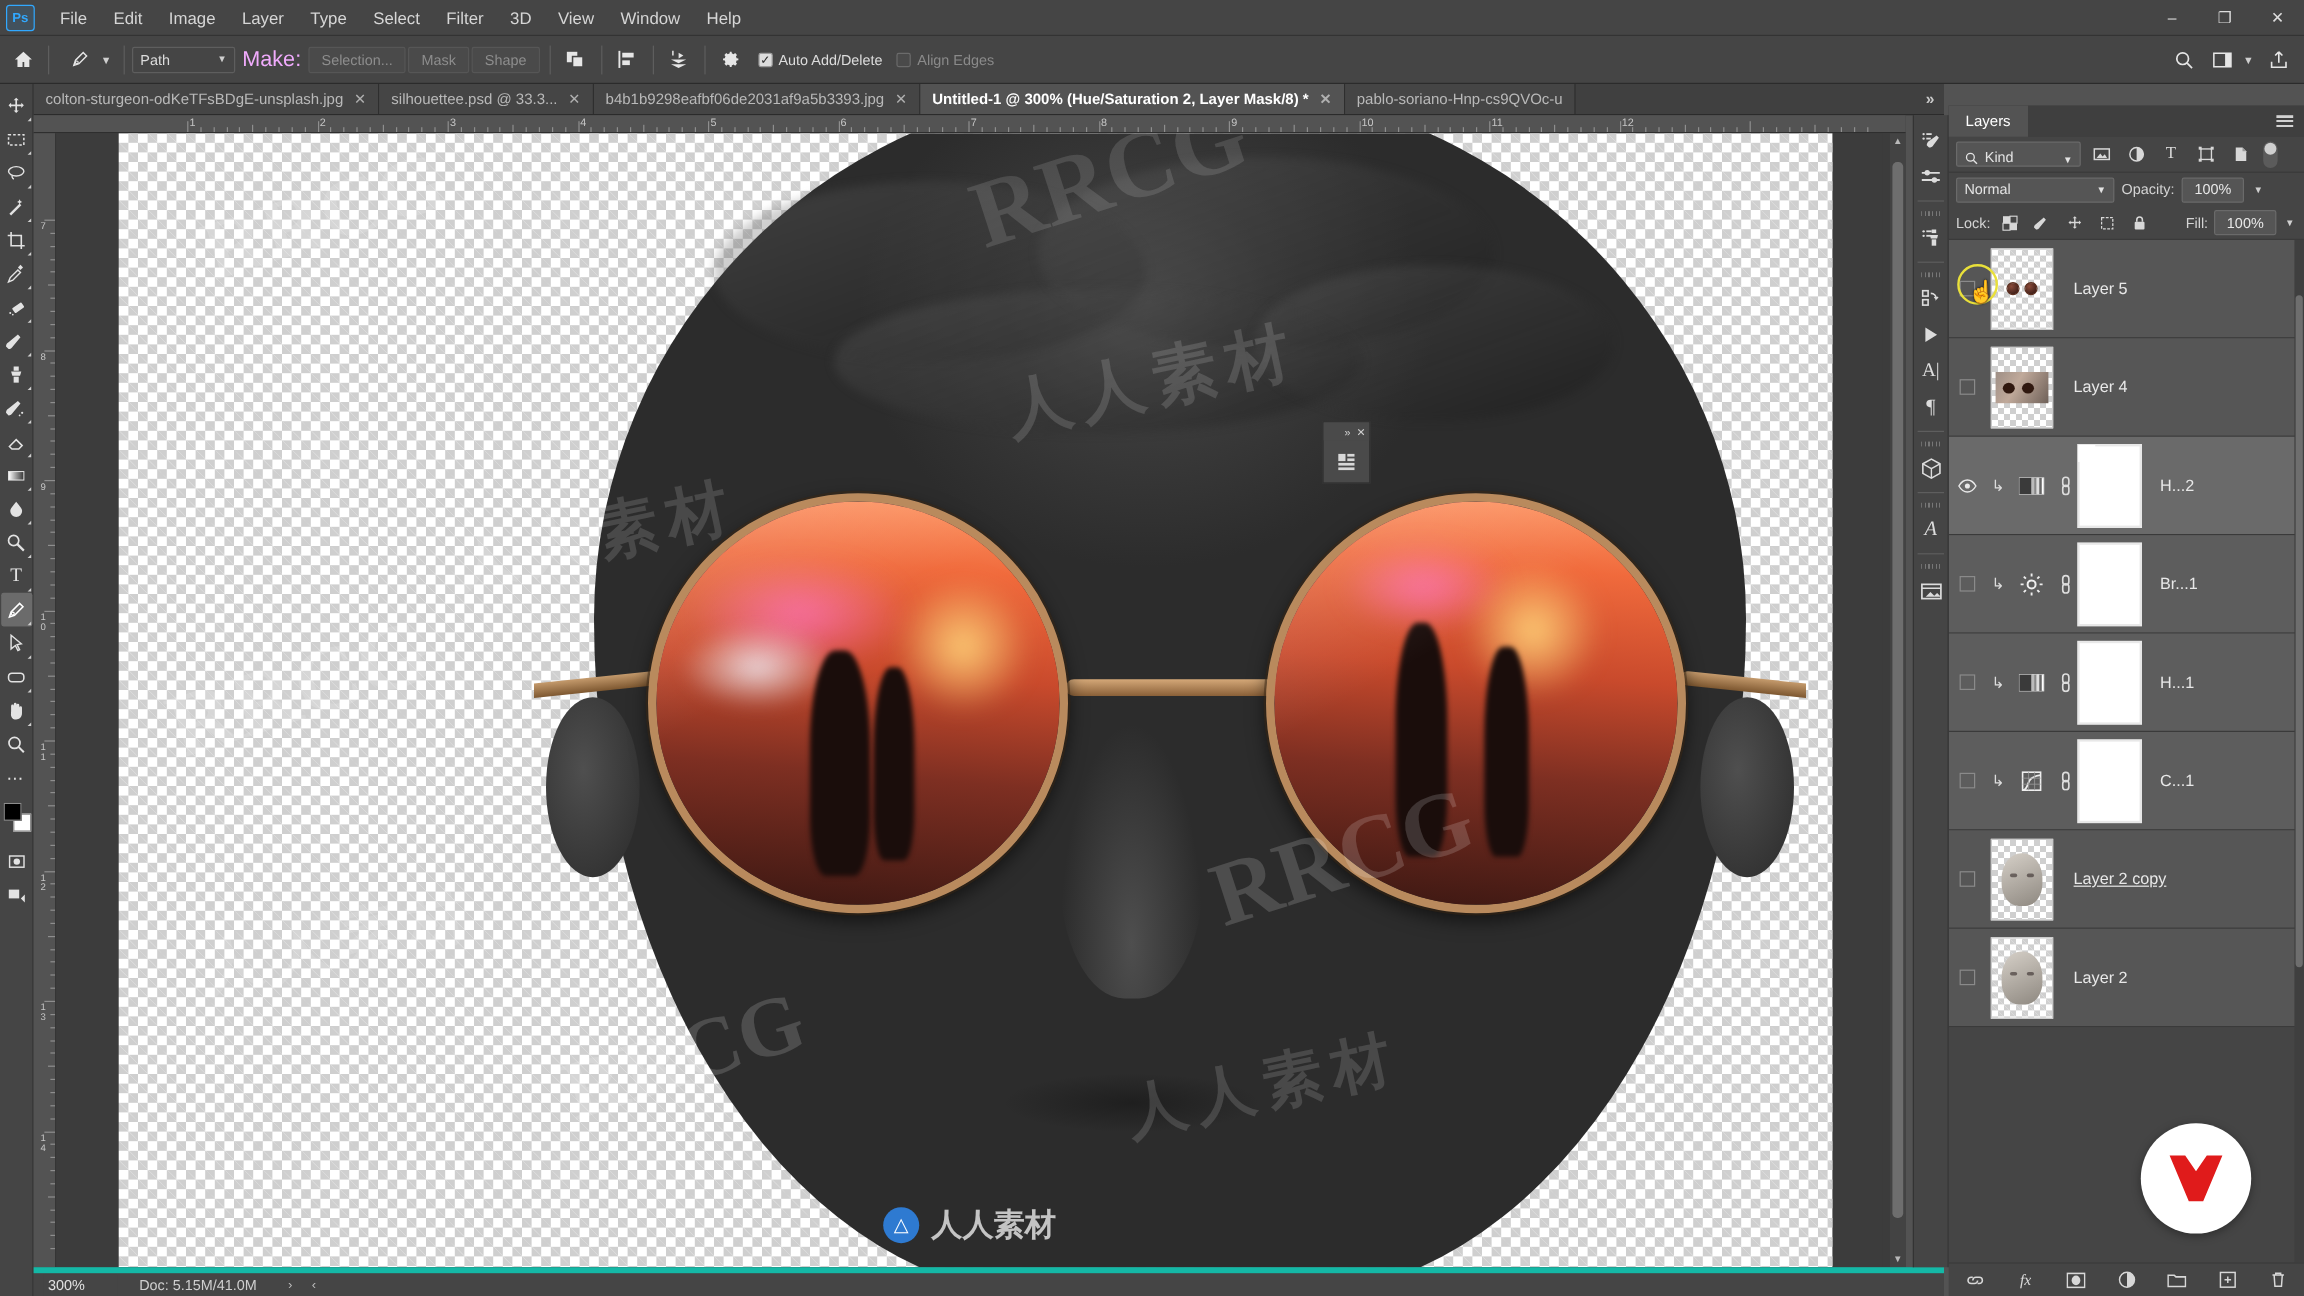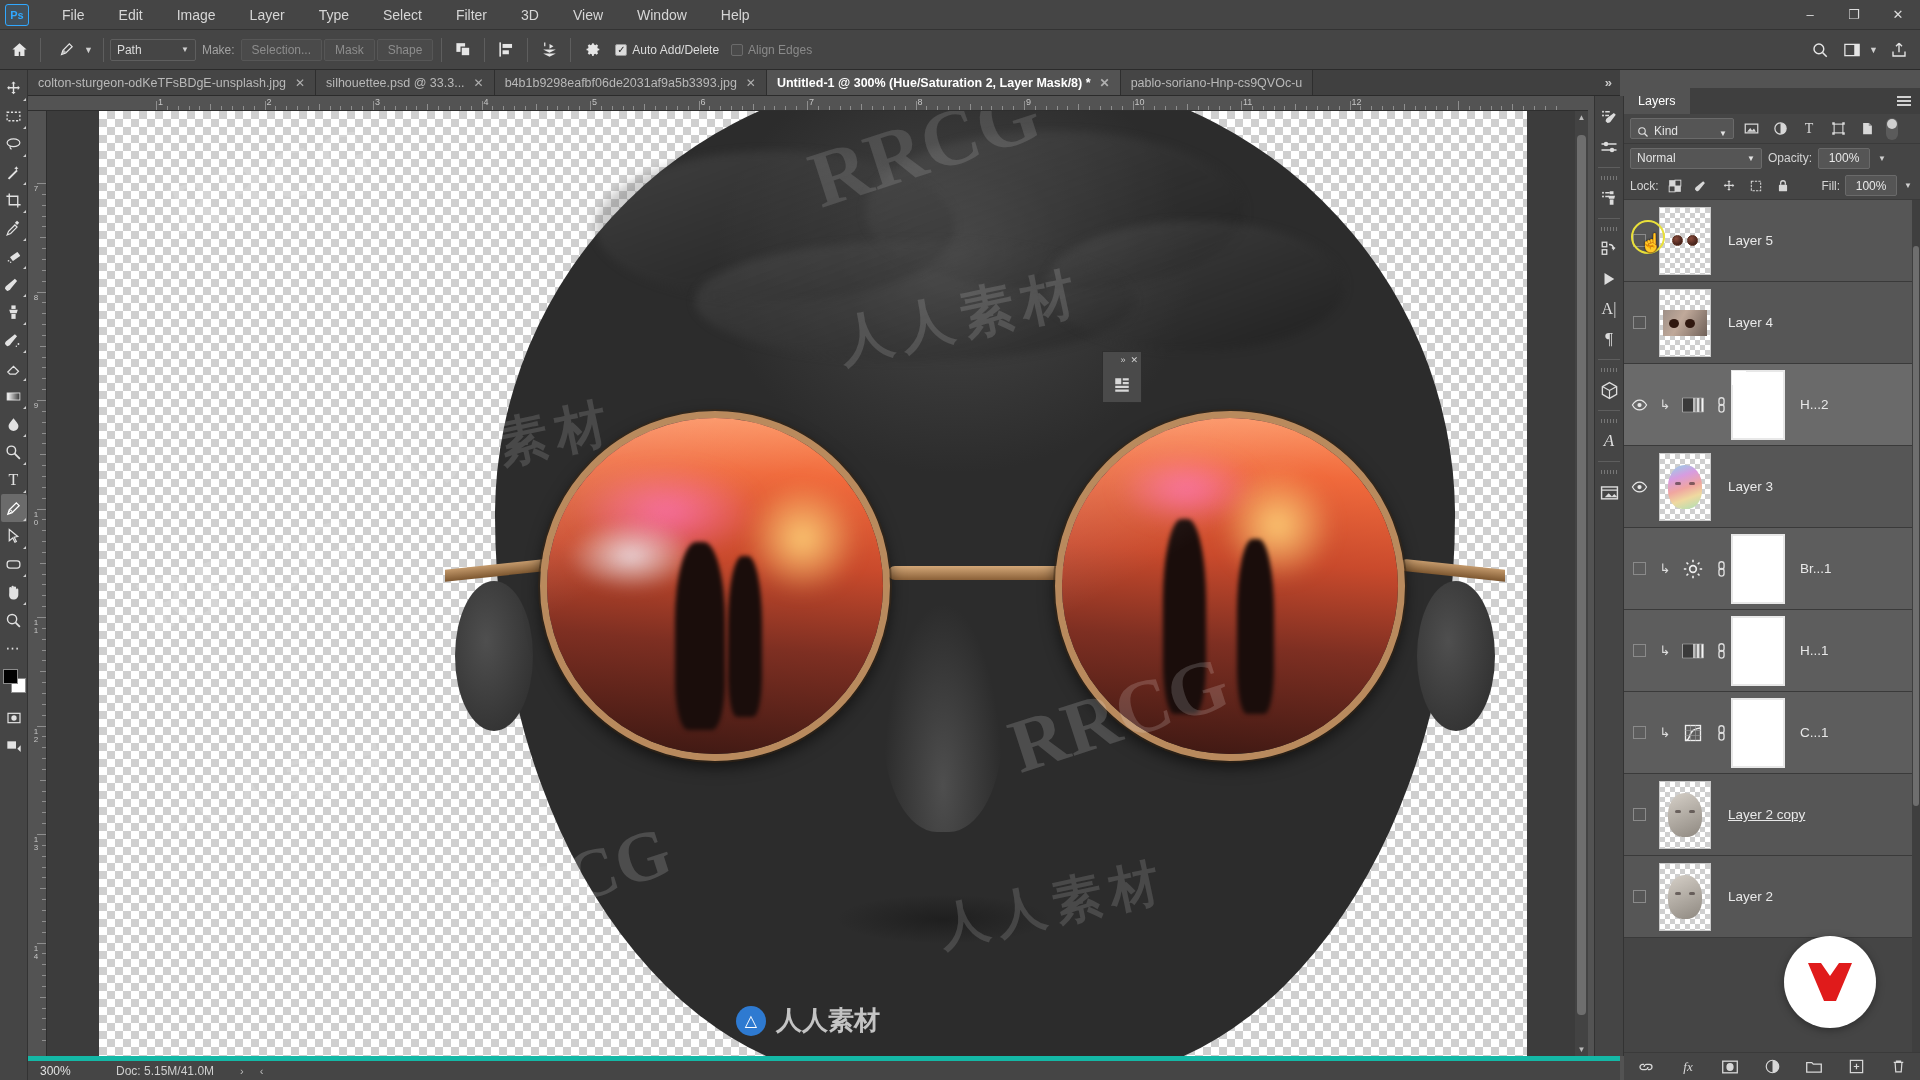--- a/index.html
+++ b/index.html
@@ -10,21 +10,20 @@
     overflow: hidden;
     -webkit-font-smoothing: antialiased;
   }
   #app { position: relative; width: 1920px; height: 1080px; }
 
   
   .menubar {
     position: absolute; left: 0; top: 0; width: 1920px; height: 30px;
     background: #454545; display: flex; align-items: center;
     border-bottom: 1px solid #333;
-    gap: 12px;
   }
   .ps-logo {
     width: 24px; height: 22px; margin-left: 5px; margin-right: 10px;
     background: #31a8ff22; border: 1px solid #31a8ff; border-radius: 3px;
     color: #31a8ff; font-size: 11px; font-weight: bold;
     display: flex; align-items: center; justify-content: center;
   }
   .menu-item {
     color: #d6d6d6; font-size: 14px; padding: 4px 11px; cursor: default;
     white-space: nowrap;
@@ -48,21 +47,21 @@
   }
   .tool-preset {
     display: flex; align-items: center; gap: 3px; padding: 0 4px;
   }
   .sel-box {
     background: #454545; border: 1px solid #5e5e5e; height: 22px;
     display: flex; align-items: center; padding: 0 6px; gap: 12px;
     color: #dcdcdc; font-size: 12px; border-radius: 2px;
   }
   .sel-box .caret { font-size: 8px; color: #cfcfcf; }
-  .opt-label { color: #a3a3a3; font-size: 12px; margin: 0 6px; text-align: right; }
+  .opt-label { color: #f0abfc; font-size: 18px; margin: 0 6px; text-align: right; }
   .ghost-btn {
     background: #4a4a4a; border: 1px solid #565656; color: #8d8d8d;
     font-size: 12px; height: 22px; padding: 0 10px; display: flex;
     align-items: center; border-radius: 2px; margin-right: 2px;
   }
   .chk {
     width: 12px; height: 12px; border: 1px solid #9a9a9a; background: #dcdcdc;
     display: inline-flex; align-items: center; justify-content: center;
     color: #2b2b2b; font-size: 10px; border-radius: 2px; margin-right: 5px;
   }
@@ -1232,36 +1231,20 @@
           <svg width="11" height="17" viewBox="0 0 12 20">
               <path d="M6 2a3 3 0 0 1 3 3v3a3 3 0 0 1-6 0V5a3 3 0 0 1 3-3z" fill="none" stroke="#ddd" stroke-width="1.6"></path>
               <path d="M6 10a3 3 0 0 1 3 3v3a3 3 0 0 1-6 0v-3a3 3 0 0 1 3-3z" fill="none" stroke="#ddd" stroke-width="1.6"></path>
             </svg>
         </div>
         <div class="mask-thumb sel"></div>
         <div class="lname" style="padding-left:16px;">H...2</div>
       </div>
 
 
-      <div class="layer-row">
-        <div class="eye-cell">
-          <svg width="17" height="12" viewBox="0 0 24 16">
-              <path d="M12 1C6 1 2 8 2 8s4 7 10 7 10-7 10-7-4-7-10-7z" fill="none" stroke="#e8e8e8" stroke-width="1.7"></path>
-              <circle cx="12" cy="8" r="3" fill="#e8e8e8"></circle>
-            </svg>
-        </div>
-        <div class="thumb-cell">
-          <div class="lthumb">
-            <div class="thumb-art">
-                <span class="tiny-face rainbow"></span>
-              </div>
-          </div>
-        </div>
-        <div class="lname">Layer 3</div>
-      </div>
 
       <div class="layer-row adj">
         <div class="eye-cell">
           <span class="eye-box"></span>
         </div>
         <div class="clip-arrow">↳</div>
         <div class="adj-ico">
           <svg width="20" height="20" viewBox="0 0 24 24">
               <circle cx="12" cy="12" r="4" fill="none" stroke="#eee" stroke-width="2"></circle>
               <path d="M12 1v3M12 20v3M1 12h3M20 12h3M4.2 4.2l2.1 2.1M17.7 17.7l2.1 2.1M19.8 4.2l-2.1 2.1M6.3 17.7l-2.1 2.1" stroke="#eee" stroke-width="1.9"></path>

